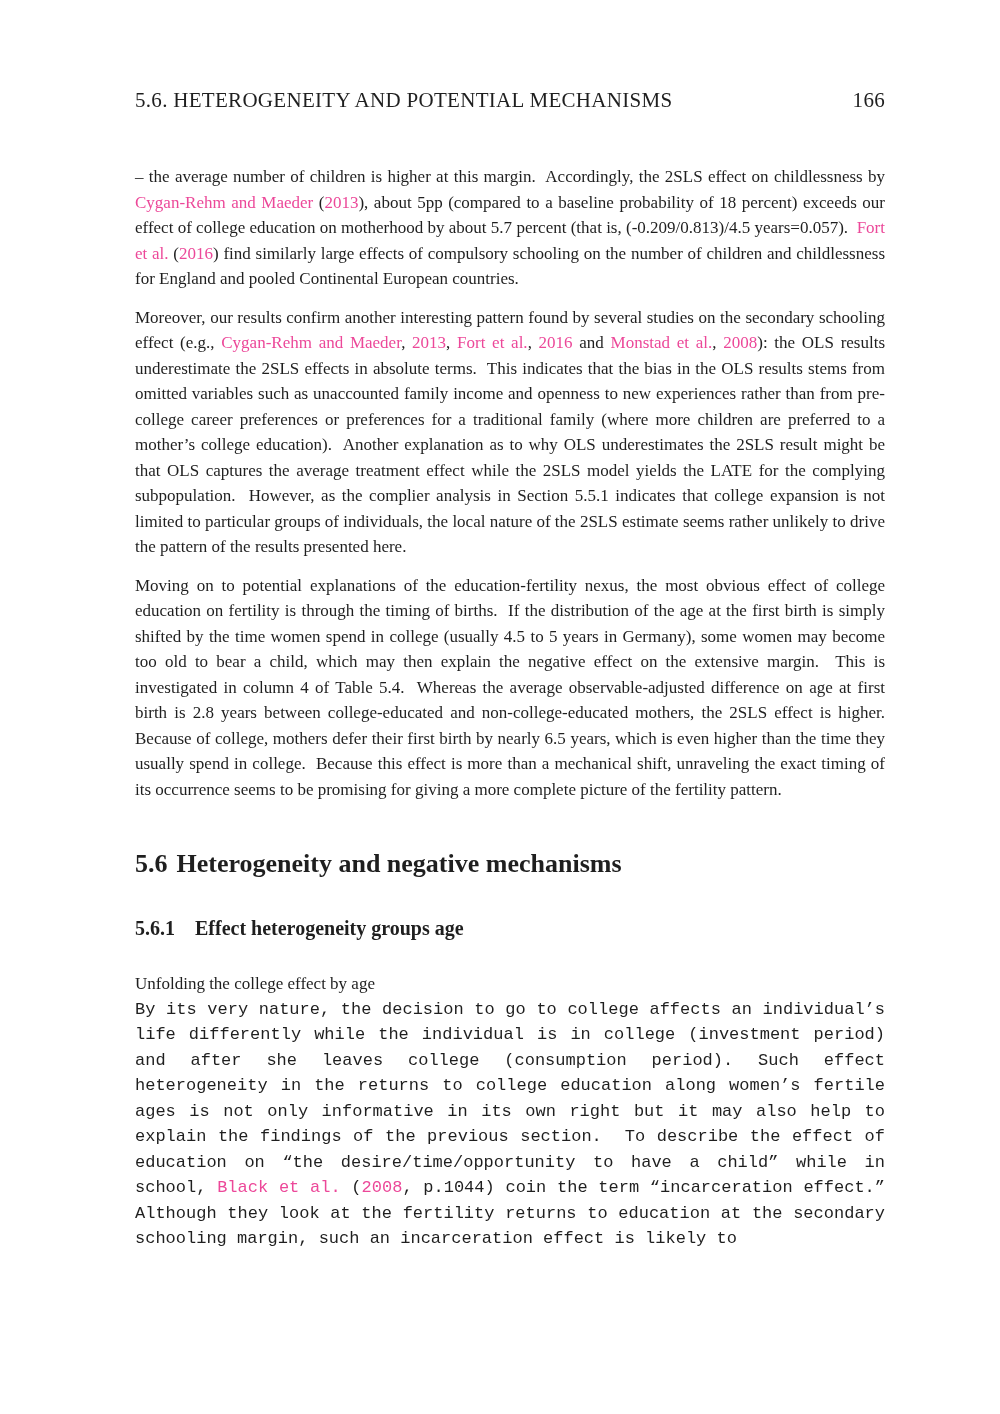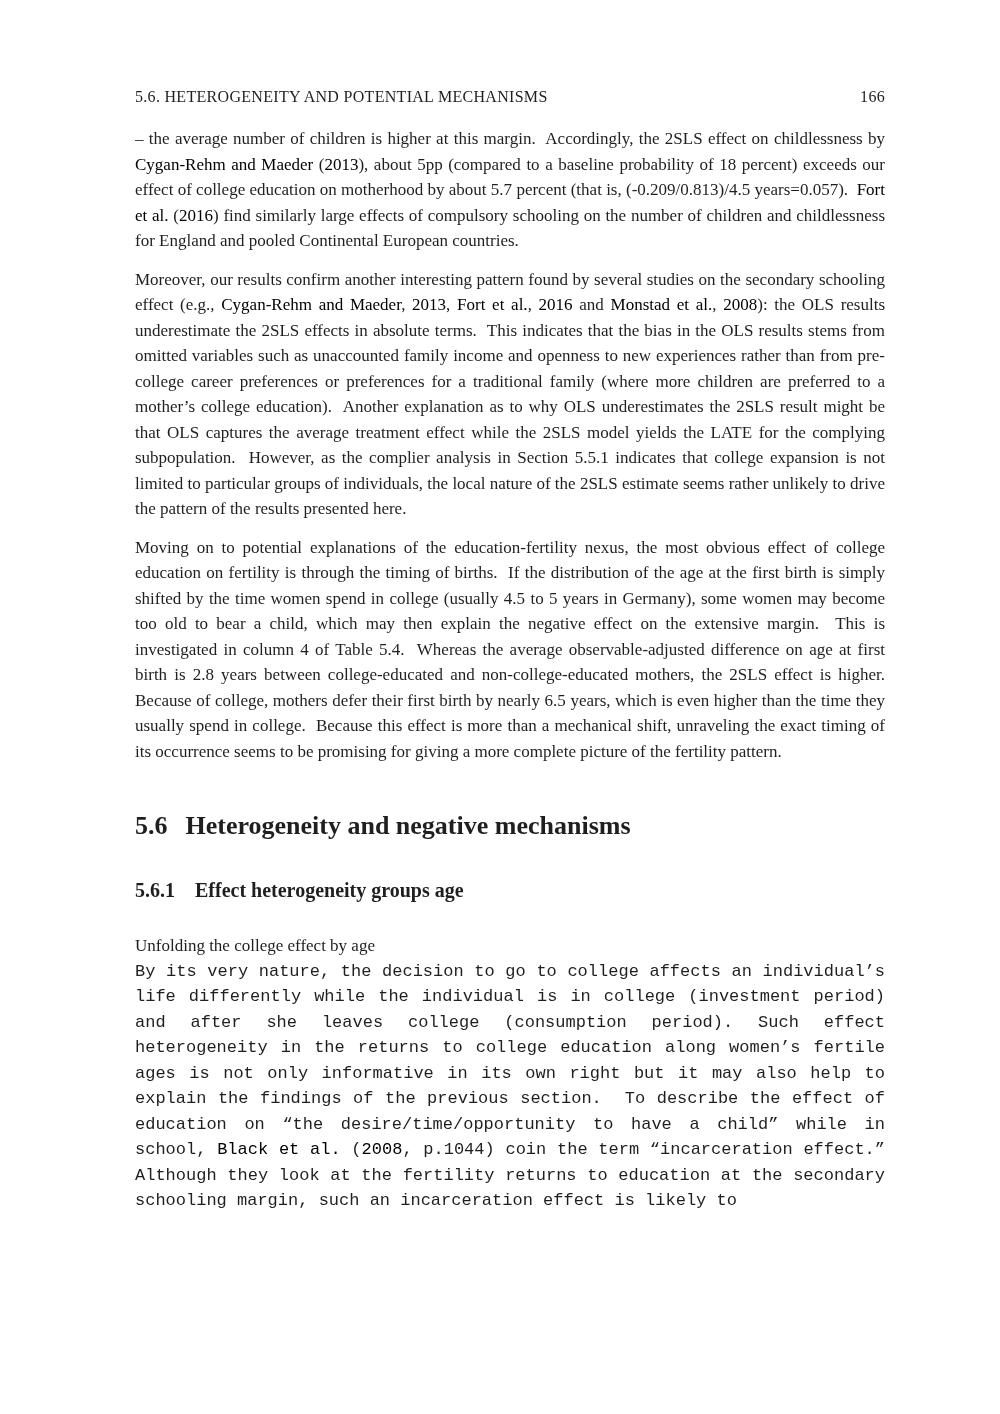--- a/index.html
+++ b/index.html
@@ -10,40 +10,40 @@
     height: 1414px;
     background: #ffffff;
     padding: 88px 115px 0 135px;
     font-family: "Liberation Serif", "DejaVu Serif", serif;
     color: #1f1f1f;
   }
   .running-header {
     display: flex;
     justify-content: space-between;
     align-items: flex-start;
-    font-size: 16px;
+    font-size: 21px;
     letter-spacing: 0.3px;
-    margin-bottom: 20px;
+    margin-bottom: 51px;
   }
   .body-text {
     font-size: 17px;
     line-height: 25.5px;
     text-align: justify;
   }
   .para { margin: 0 0 13px 0; }
   .para span { white-space: pre-wrap; }
-  .cite { color: #000000; }
+  .cite { color: #ec4899; }
   h1.section {
     font-size: 26px;
     font-weight: bold;
     margin: 46px 0 0 0;
     line-height: 1.2;
     text-align: left;
   }
-  h1.section .sec-num { margin-right: 18px; }
+  h1.section .sec-num { margin-right: 9px; }
   h2.subsection {
     font-size: 20px;
     font-weight: bold;
     margin: 37px 0 0 0;
     line-height: 1.2;
     text-align: left;
   }
   h2.subsection .sub-num { margin-right: 20px; font-family: Liberation Serif, serif; }
   p.runin {
     font-weight: normal;

